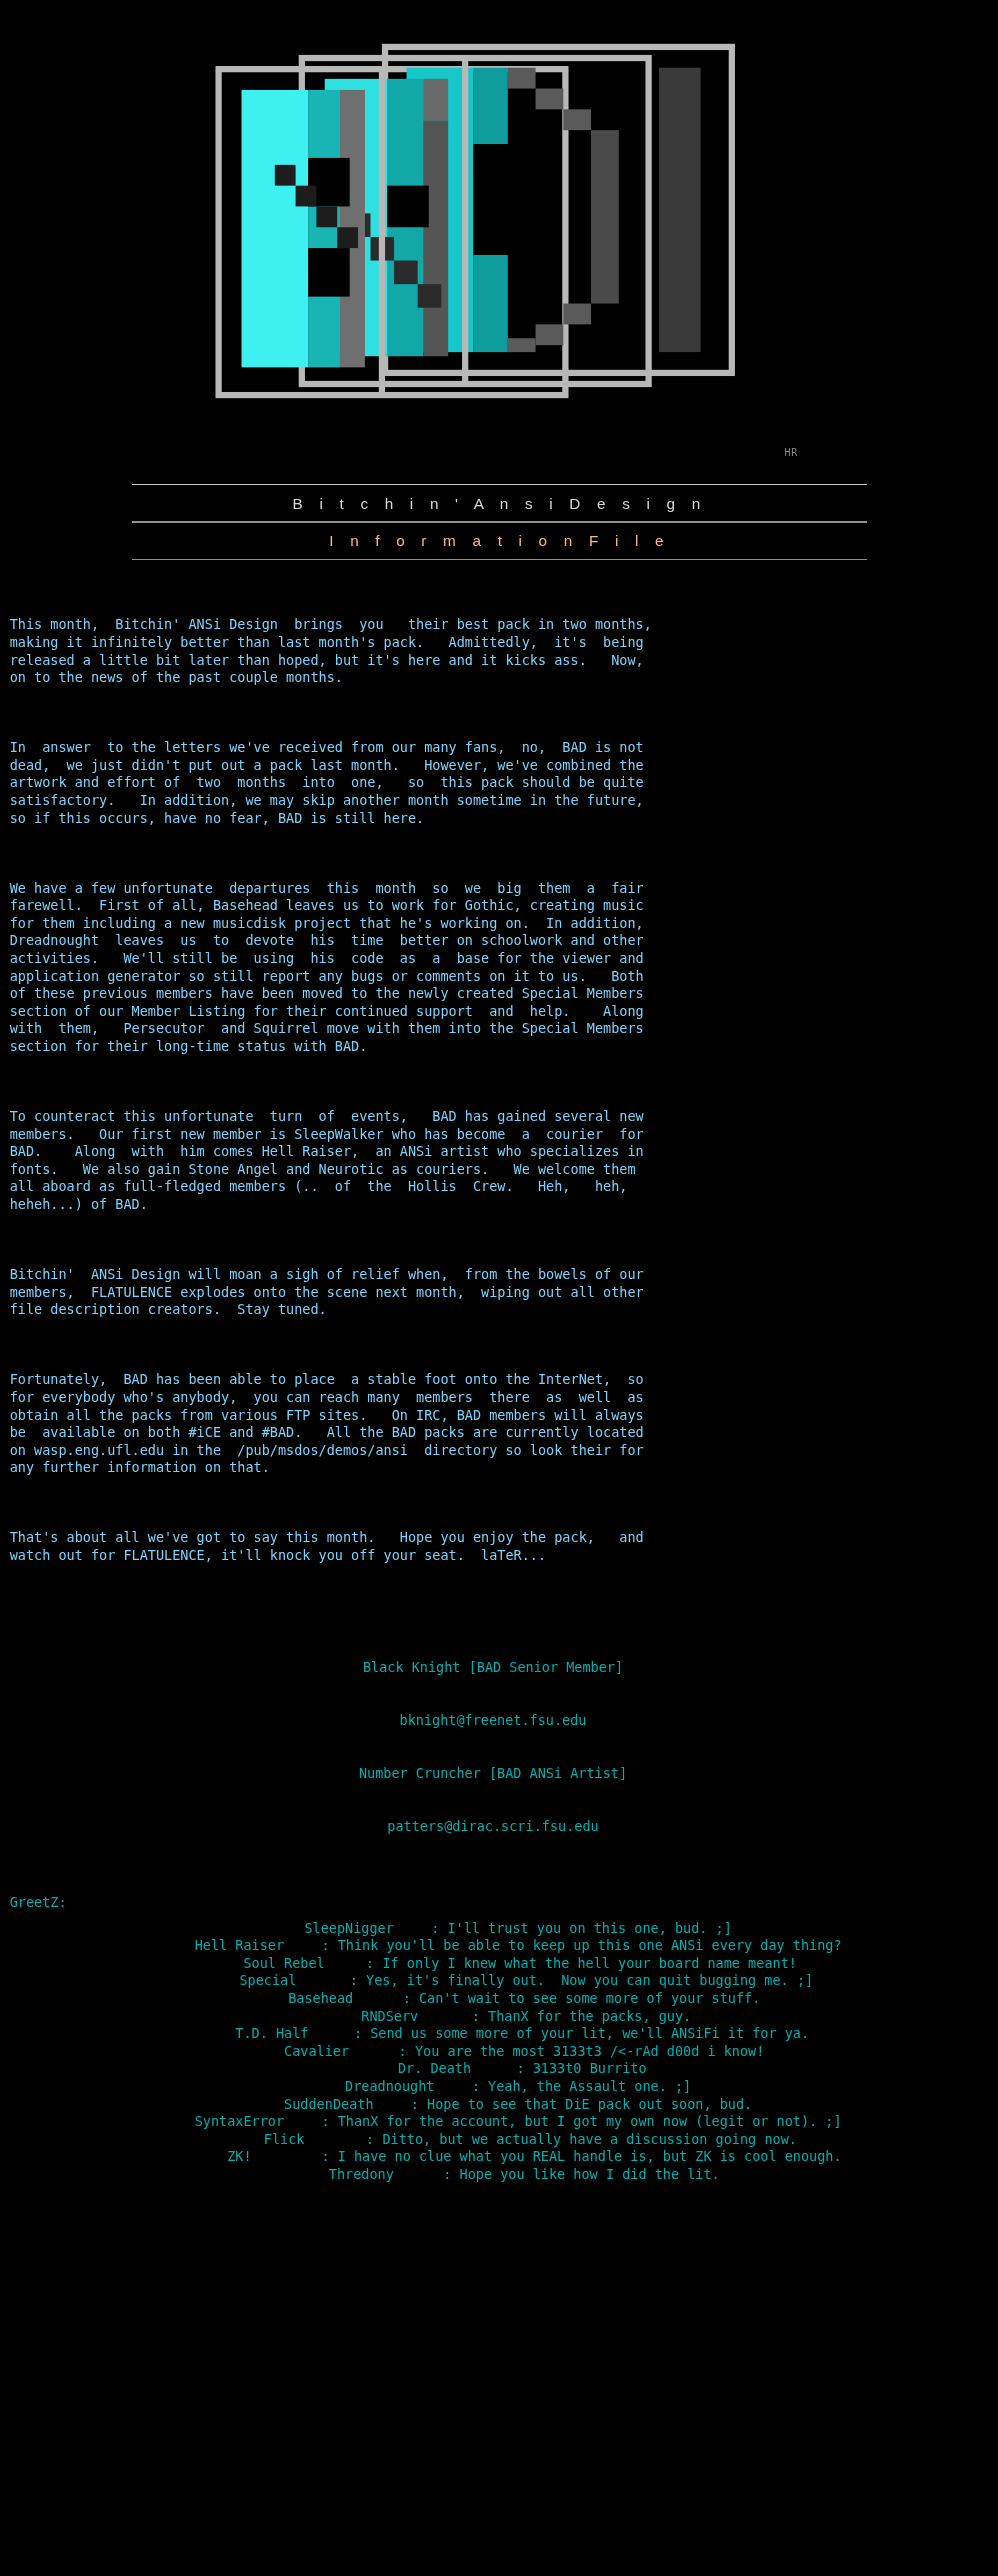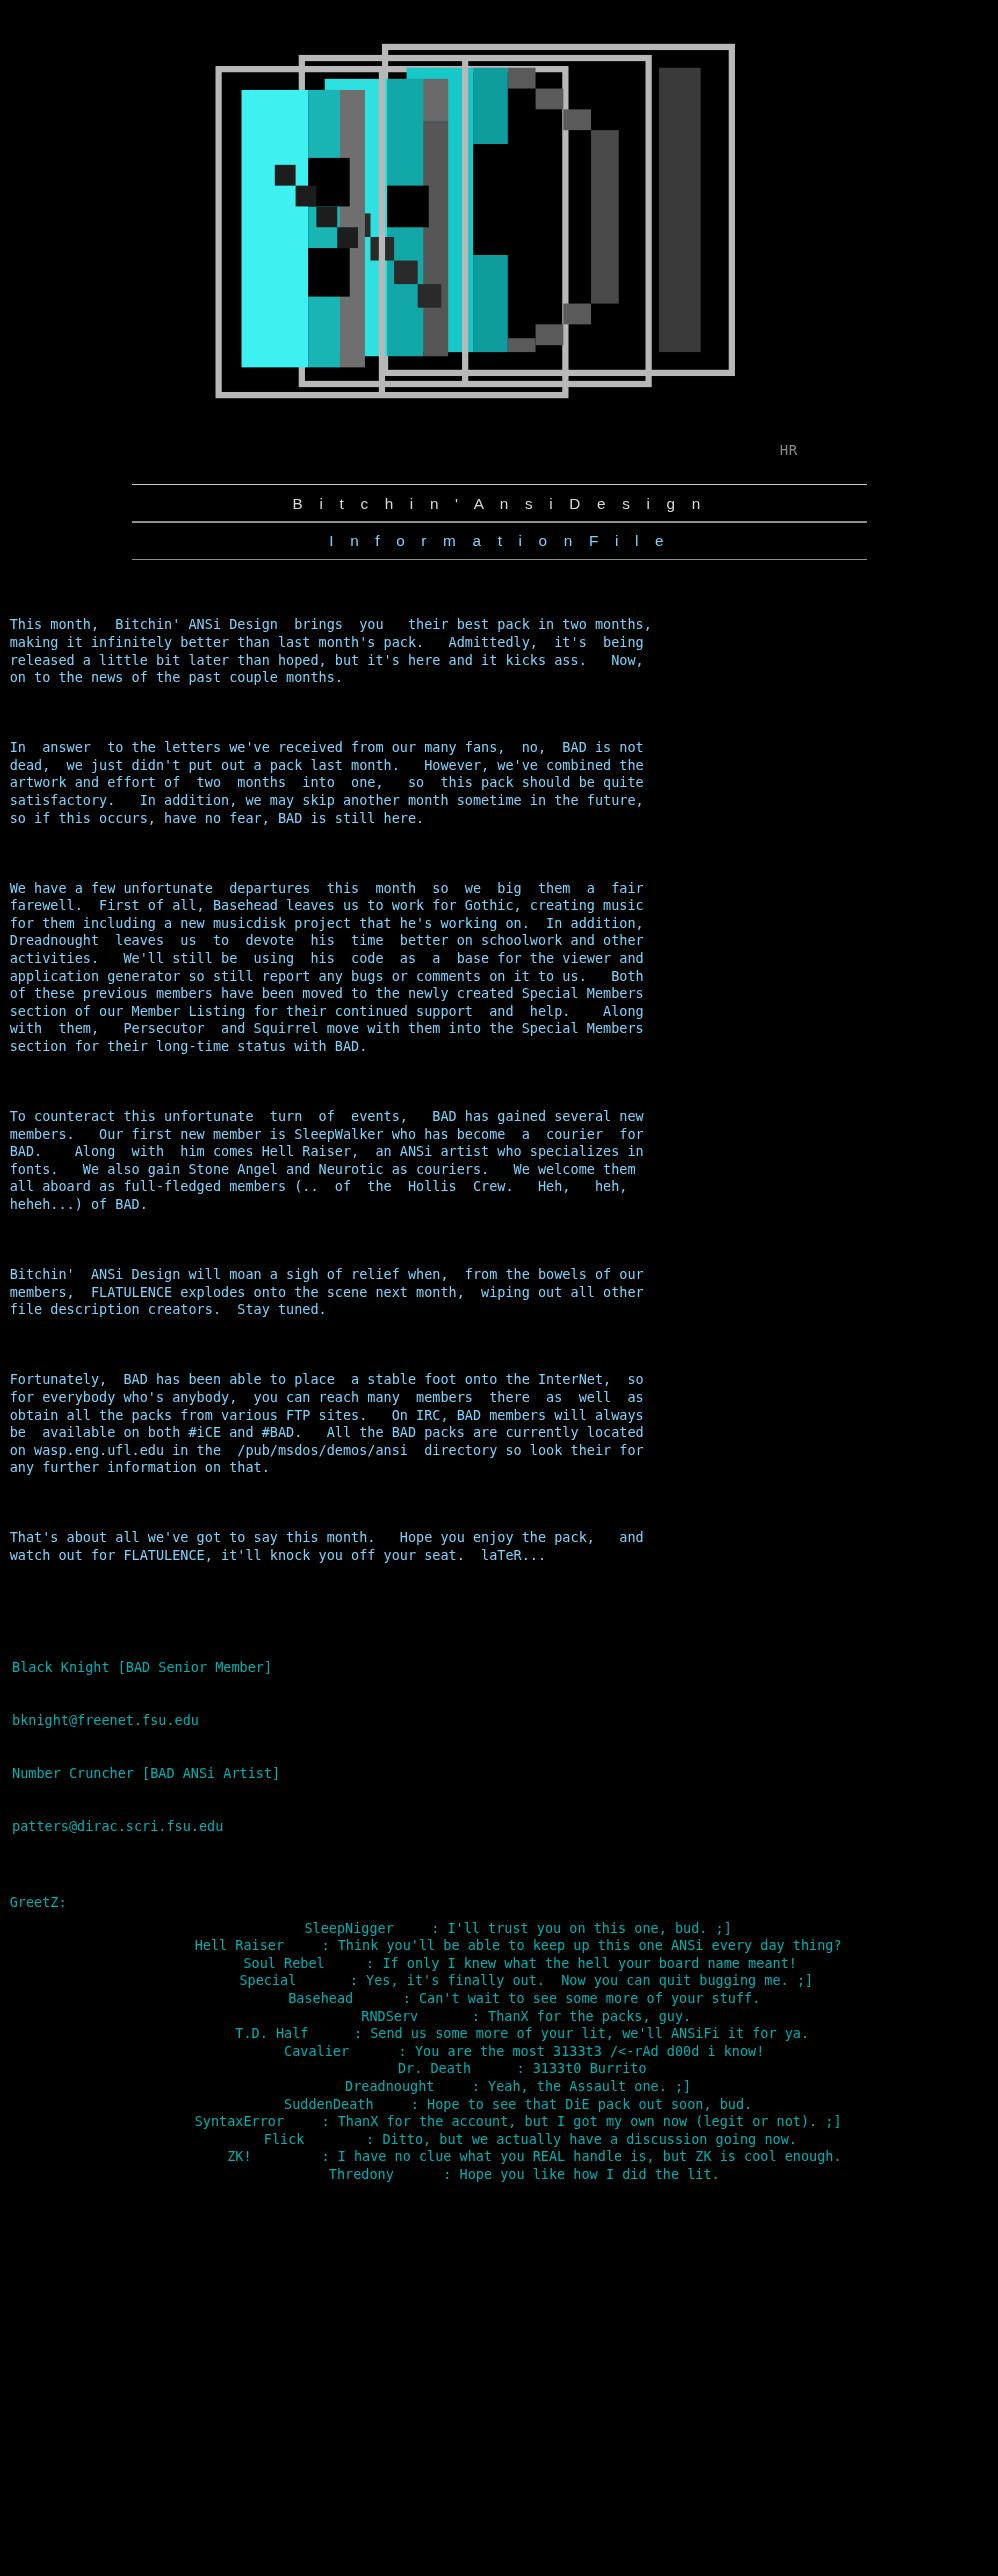--- a/index.html
+++ b/index.html
@@ -9,48 +9,48 @@
     color:#00b6b6;
   }
   .page{width:999px;position:relative;padding-bottom:28px;}
 
   
   .logo-wrap{width:999px;display:flex;justify-content:center;padding-top:40px;}
   .logo{position:relative;width:583px;height:444px;}
   .logo svg{display:block;}
   .hr-tag{
     position:absolute;right:-7px;bottom:26px;color:#8a8a8a;
-    font-size:14px;letter-spacing:0.7px;font-family:"DejaVu Sans Mono",monospace;
+    font-size:10px;letter-spacing:0.7px;font-family:"DejaVu Sans Mono",monospace;
   }
 
   
   .titleblock{width:999px;display:flex;flex-direction:column;align-items:center;}
   .rule{width:735px;height:1.4px;background:#c9c9c9;margin:0;}
   .rule.dim{background:#8f8f8f;}
   .title-line{
     width:735px;text-align:center;color:#d8d8d8;
     font-size:15.3px;letter-spacing:6.2px;padding:9.7px 0 8.3px 0;
     font-family:Liberation Sans, sans-serif;
   }
-  .title-line.sub{color:#7dd3fc;}
+  .title-line.sub{color:#fdba74;}
 
   
   .body{
     padding:21px 9.7px 0 9.7px;
     font-size:13.5px;
     line-height:17.6px;
     color:#7dd3fc;
     white-space:pre;
     letter-spacing:0px;
   }
   .para{margin:0 0 17.3px 0;white-space:pre;}
 
   
   .sig{
-    text-align:left;padding:7px 25px 0 12px;font-size:13.5px;line-height:17.6px;
+    text-align:center;padding:7px 25px 0 12px;font-size:13.5px;line-height:17.6px;
     white-space:pre;color:#00b0b0;
   }
 
   
   .greetz-title{padding:23.6px 9.7px 5.5px 9.7px;font-size:13.5px;color:#00b0b0;}
   .greet-list{padding:4.2px 9.7px 0 9.7px;font-size:13.5px;line-height:17.6px;}
   .greet-row{white-space:pre;color:#00b0b0;text-align:center;}
   .greet-row .nm{display:inline-block;width:164px;color:#00b0b0;}
 </style>
 </head>

